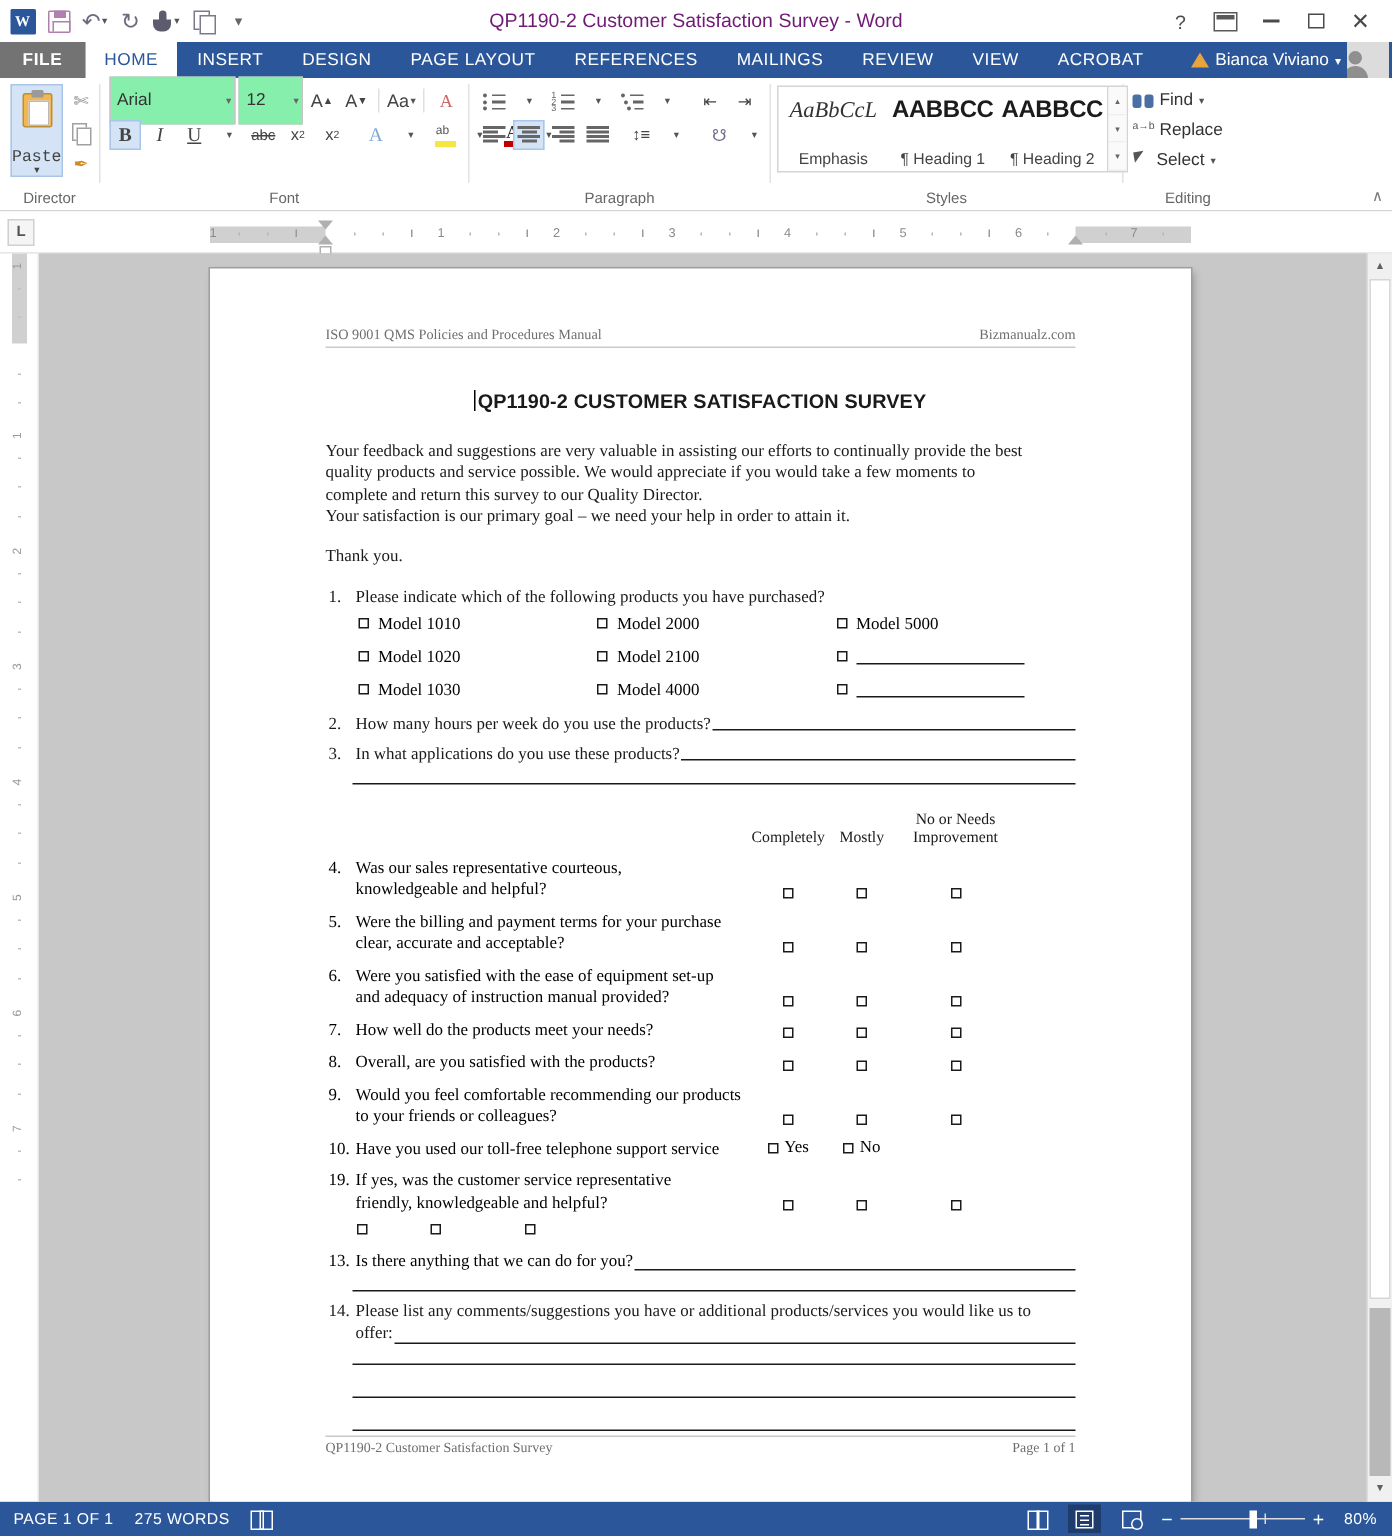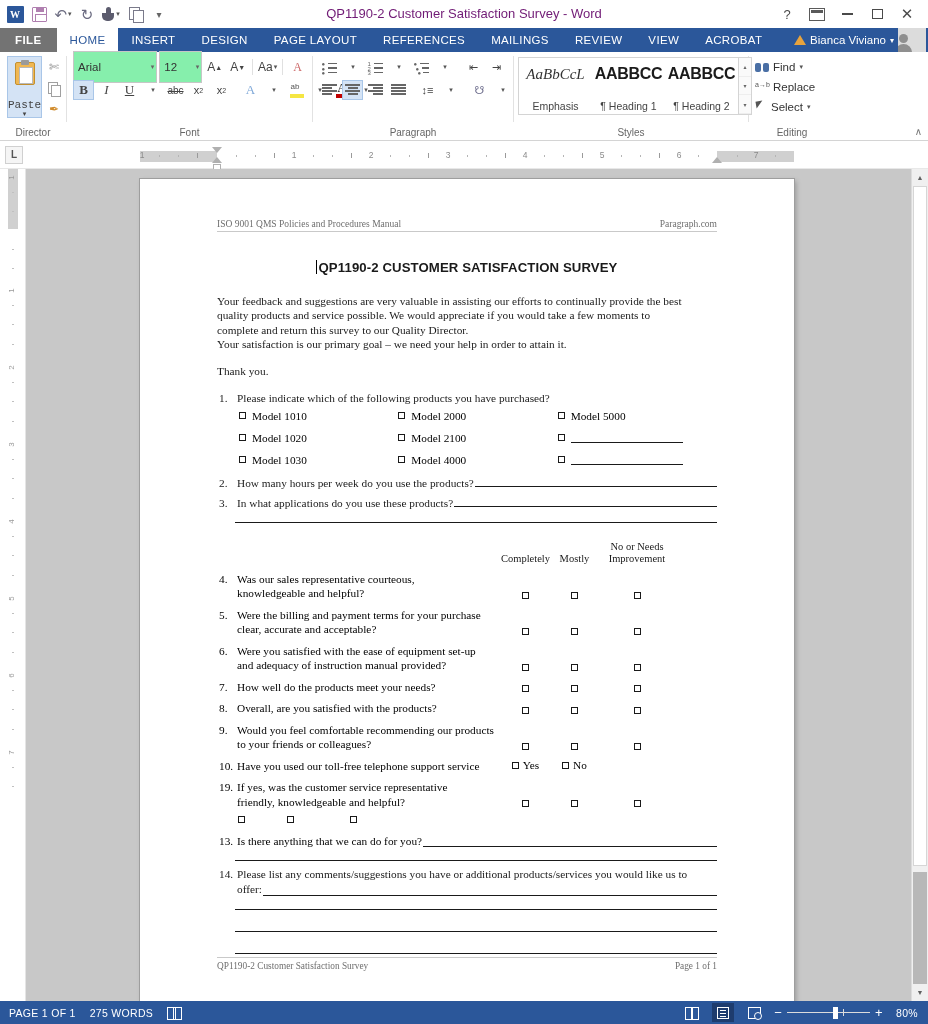--- a/index.html
+++ b/index.html
@@ -722,21 +722,21 @@
       <div class="vr-tick" style="top:617px"></div>
   </div>
 
   <div class="canvas">
     <div class="page">
 
       <div class="page-inner">
 
         <div class="doc-header">
           <span>ISO 9001 QMS Policies and Procedures Manual</span>
-          <span>Paragraph.com</span>
+          <span>Bizmanualz.com</span>
         </div>
 
         <div class="doc-title">
           <span class="caret"></span><span>QP1190-2 CUSTOMER SATISFACTION SURVEY</span>
         </div>
 
         <div class="doc-body">
           <div class="para">Your feedback and suggestions are very valuable in assisting our efforts to continually provide the best</div>
           <div class="para">quality products and service possible.  We would appreciate if you would take a few moments to</div>
           <div class="para">complete and return this survey to our Quality Director.</div>

